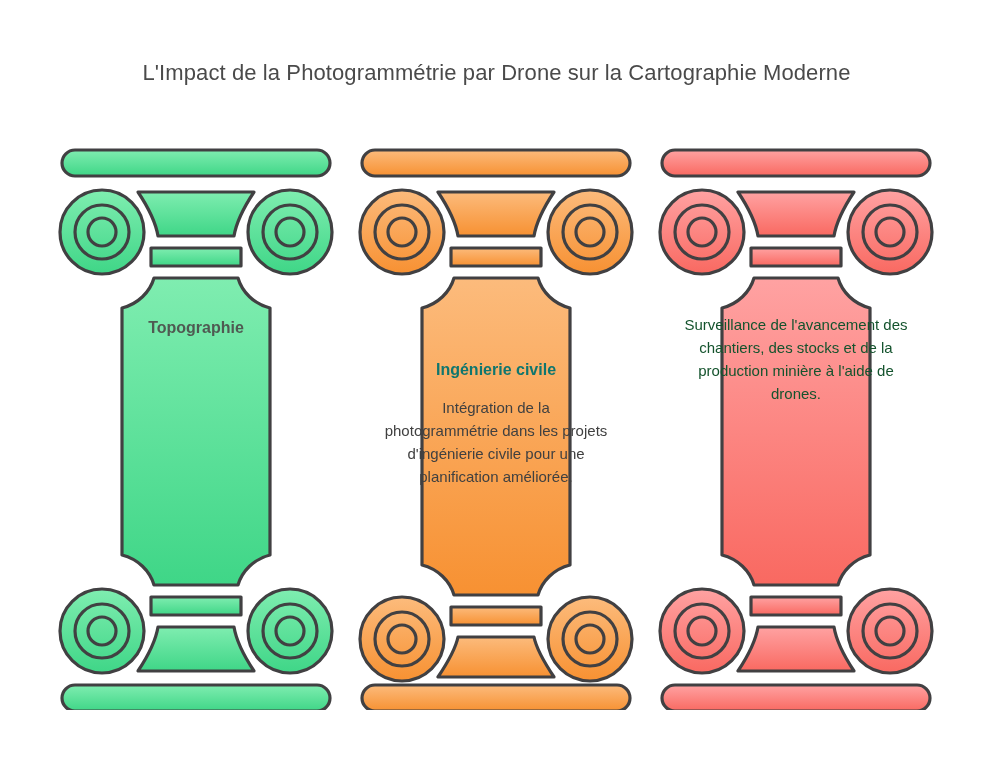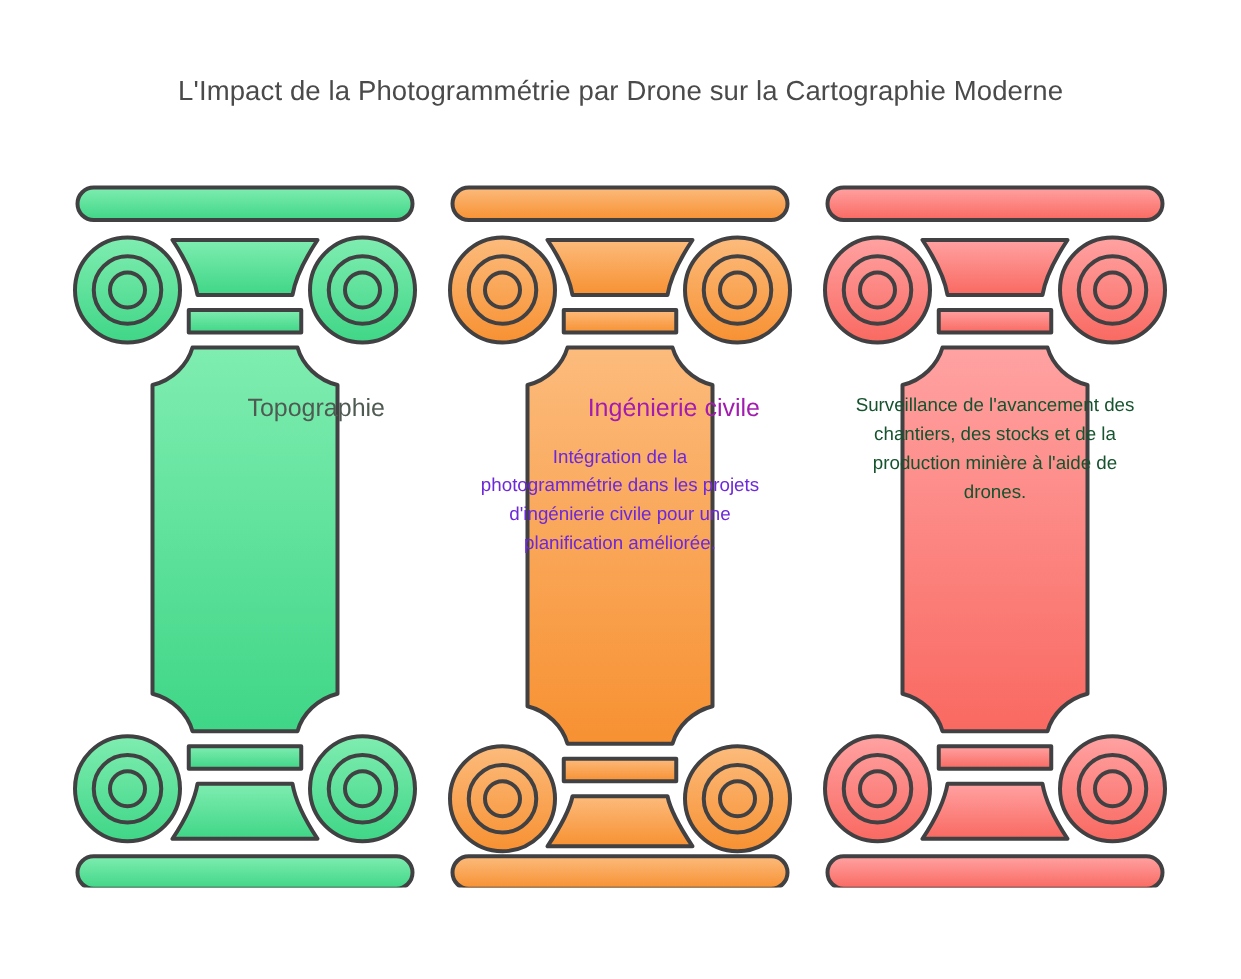--- a/index.html
+++ b/index.html
@@ -62,39 +62,38 @@
     width: 240px;
     text-align: center;
     box-sizing: border-box;
     padding: 0 8px;
   }
   #text-1 { top: 173px; }
   #text-2 { top: 173px; }
   #text-3 { top: 173px; }
 
   .col-heading {
-    font-size: 20px;
-    font-weight: normal;
+    font-size: 16px;
+    font-weight: bold;
     line-height: 29px;
     margin: 0 0 12px 0;
     color: #5d5d5d;
-    text-align: right;
   }
   .col-body {
     font-size: 15px;
     font-weight: 400;
     line-height: 23px;
     margin: 0;
     color: #565656;
   }
 
   #column-1 .col-heading { color: #4f5a52; }
   #column-1 .col-body    { color: #4b564e; }
-  #column-2 .col-heading { color: #a21caf; }
-  #column-2 .col-body    { color: #6d28d9; }
+  #column-2 .col-heading { color: #0f766e; margin-top: 42px; }
+  #column-2 .col-body    { color: #404040; }
   #column-3 .col-heading { color: #7a4a48; }
   #column-3 .col-body    { color: #14532d; }
 </style>
 </head>
 <body>
 
 <div id="infographic">
 
   <div id="page-title">L'Impact de la Photogrammétrie par Drone sur la Cartographie Moderne</div>
 

